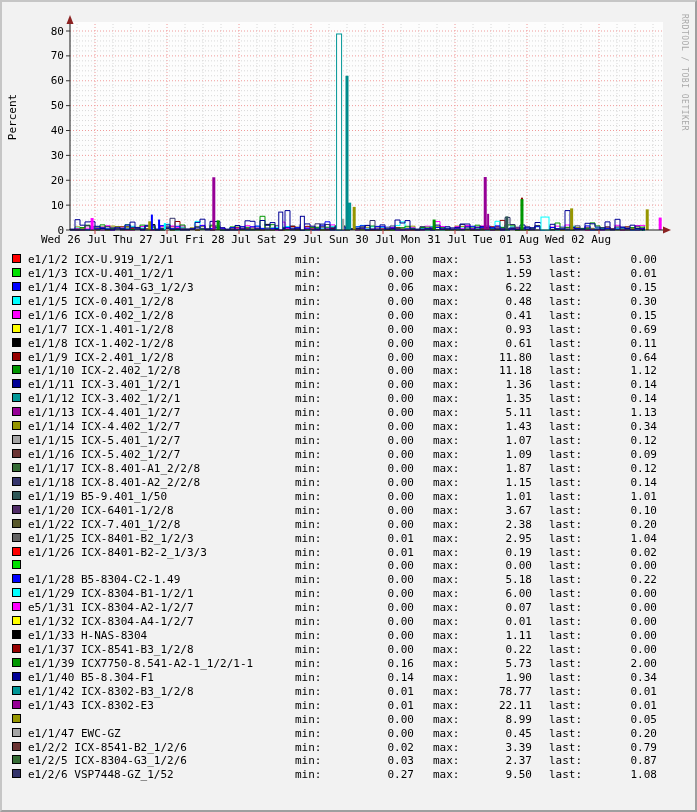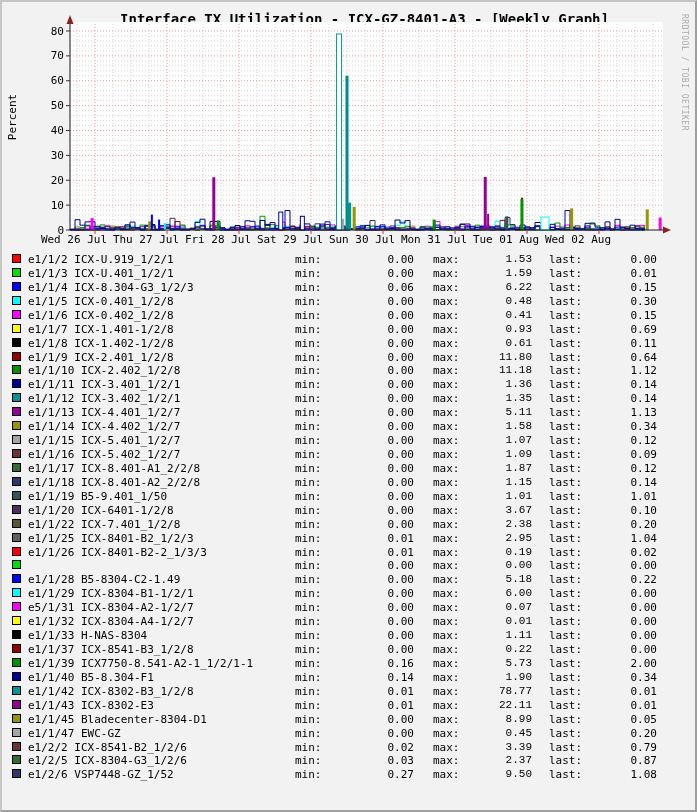--- a/index.html
+++ b/index.html
@@ -42,34 +42,33 @@
     white-space:nowrap;
   }
   .chart{position:absolute;top:0;left:0;width:697px;height:250px;}
   .legend{position:absolute;top:251px;left:0;width:697px;height:532px;}
   .legend-row{position:absolute;left:0;width:697px;height:14px;font:11px "DejaVu Sans Mono", monospace;white-space:nowrap;}
   .legend-row .sw{position:absolute;left:10px;top:1px;width:9px;height:9px;border:1px solid #000;box-sizing:border-box;}
   .legend-row .lb{position:absolute;left:26px;top:0;}
   .legend-row .mn{position:absolute;left:293px;top:0;}
   .legend-row .mnv{position:absolute;left:330px;top:0;width:82px;text-align:right;}
   .legend-row .mx{position:absolute;left:431px;top:0;}
-  .legend-row .mxv{position:absolute;left:452px;top:0;width:78px;text-align:right;font-family:Liberation Mono, monospace;}
+  .legend-row .mxv{position:absolute;left:452px;top:0;width:78px;text-align:right;}
   .legend-row .ls{position:absolute;left:547px;top:0;}
   .legend-row .lsv{position:absolute;left:567px;top:0;width:88px;text-align:right;}
   .footer{
     position:absolute;top:786px;right:42px;
     font:11px "DejaVu Sans Mono", monospace;
     white-space:nowrap;
   }
 </style>
 </head>
 <body>
 
 <div class="screen">
-  <div class="title">Interface TX Utilization - ICX-GZ-8401-A3 - [Weekly Graph]</div>
   <div class="watermark">RRDTOOL / TOBI OETIKER</div>
   <div class="ylabel">Percent</div>
   <div id="chart" class="chart"><svg width="697" height="250">
         <rect x="68" y="20" width="593" height="208" fill="#fdfdfd"></rect>
         <line x1="75" y1="22" x2="75" y2="228" stroke="#d8d8d8" stroke-width="1" stroke-dasharray="1,2"></line>
         <line x1="111" y1="22" x2="111" y2="228" stroke="#d8d8d8" stroke-width="1" stroke-dasharray="1,2"></line>
         <line x1="129" y1="22" x2="129" y2="228" stroke="#d8d8d8" stroke-width="1" stroke-dasharray="1,2"></line>
         <line x1="147" y1="22" x2="147" y2="228" stroke="#d8d8d8" stroke-width="1" stroke-dasharray="1,2"></line>
         <line x1="183" y1="22" x2="183" y2="228" stroke="#d8d8d8" stroke-width="1" stroke-dasharray="1,2"></line>
         <line x1="201" y1="22" x2="201" y2="228" stroke="#d8d8d8" stroke-width="1" stroke-dasharray="1,2"></line>
@@ -333,21 +332,21 @@
         <span class="mxv">5.11</span>
         <span class="ls">last:</span>
         <span class="lsv">1.13</span>
       </div>
       <div class="legend-row" style="top: 167.16px;">
         <span class="sw" style="background: rgb(150, 150, 0);"></span>
         <span class="lb">e1/1/14 ICX-4.402_1/2/7</span>
         <span class="mn">min:</span>
         <span class="mnv">0.00</span>
         <span class="mx">max:</span>
-        <span class="mxv">1.58</span>
+        <span class="mxv">1.43</span>
         <span class="ls">last:</span>
         <span class="lsv">0.34</span>
       </div>
       <div class="legend-row" style="top: 181.09px;">
         <span class="sw" style="background: rgb(165, 165, 165);"></span>
         <span class="lb">e1/1/15 ICX-5.401_1/2/7</span>
         <span class="mn">min:</span>
         <span class="mnv">0.00</span>
         <span class="mx">max:</span>
         <span class="mxv">1.07</span>
@@ -538,21 +537,20 @@
         <span class="lb">e1/1/43 ICX-8302-E3</span>
         <span class="mn">min:</span>
         <span class="mnv">0.01</span>
         <span class="mx">max:</span>
         <span class="mxv">22.11</span>
         <span class="ls">last:</span>
         <span class="lsv">0.01</span>
       </div>
       <div class="legend-row" style="top: 459.69px;">
         <span class="sw" style="background: rgb(150, 150, 0);"></span>
-        <span class="lb">e1/1/45 Bladecenter-8304-D1</span>
         <span class="mn">min:</span>
         <span class="mnv">0.00</span>
         <span class="mx">max:</span>
         <span class="mxv">8.99</span>
         <span class="ls">last:</span>
         <span class="lsv">0.05</span>
       </div>
       <div class="legend-row" style="top: 473.62px;">
         <span class="sw" style="background: rgb(165, 165, 165);"></span>
         <span class="lb">e1/1/47 EWC-GZ</span>

